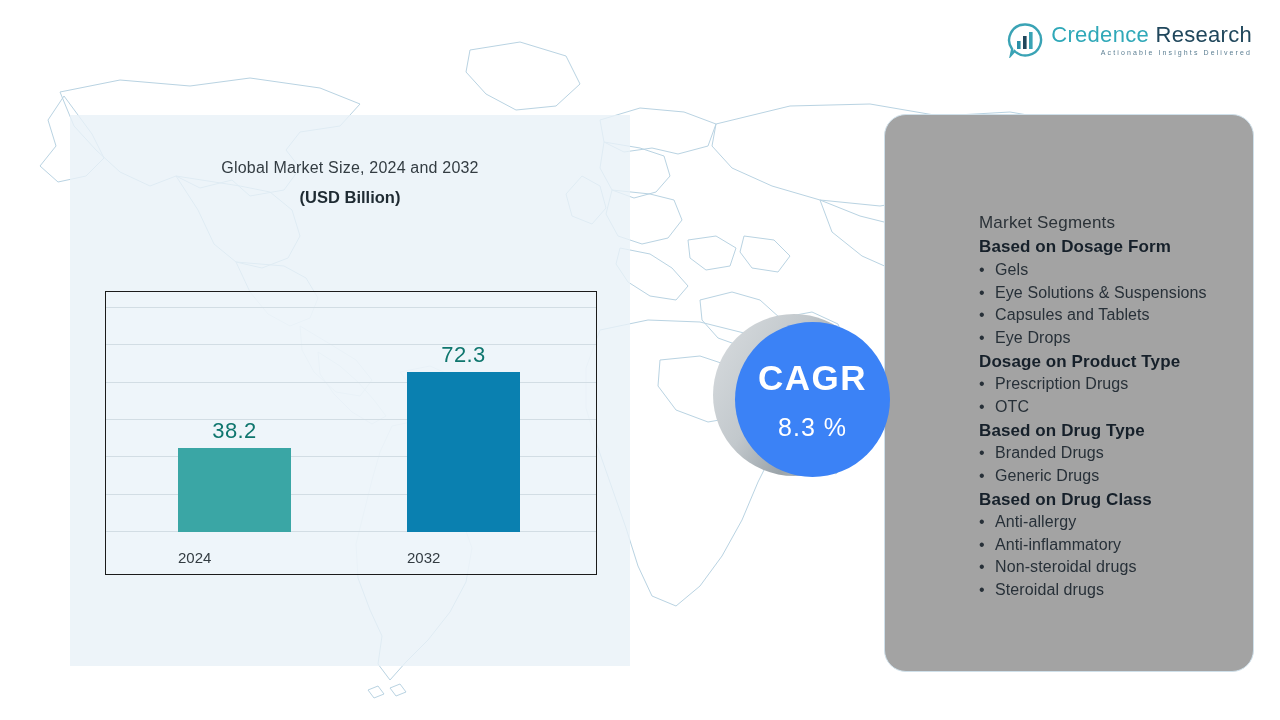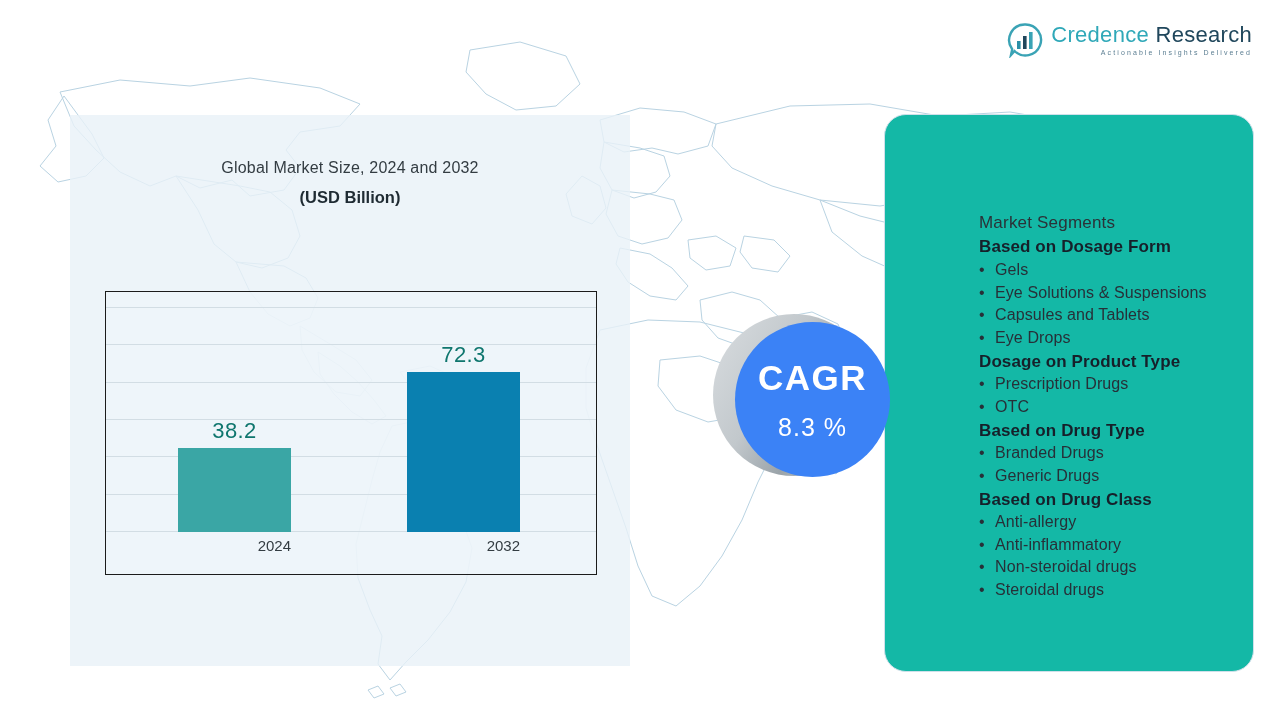--- a/index.html
+++ b/index.html
@@ -56,41 +56,41 @@
   }
   #gridlines { position:absolute; inset:0; }
   .gridline { position:absolute; left:0; width:100%; height:1px; background:#d2dde4; }
   .bar { position:absolute; bottom:42px; }
   .bar-2024 { left:72px; width:113px; background:#3aa6a5; }
   .bar-2032 { left:301px; width:113px; background:#0a80b0; }
   .bar-value {
     position:absolute; text-align:center; font-size:22px; color:#0f766e; letter-spacing:0.4px;
   }
   .bar-cat {
-    position:absolute; bottom:20px; text-align:right; font-size:15px; color:#333c42;
+    position:absolute; bottom:8px; text-align:left; font-size:15px; color:#333c42;
   }
 
   
   #cagr-wrap { position:absolute; left:713px; top:314px; width:170px; height:170px; z-index:4; }
   #cagr-shadow {
     position:absolute; left:0; top:0; width:162px; height:162px; border-radius:50%;
     background:linear-gradient(120deg,#d9dde0 0%,#c2c8cc 38%,#9aa3a9 62%,#e6eaec 100%);
   }
   #cagr-circle {
     position:absolute; left:22px; top:8px; width:155px; height:155px; border-radius:50%;
     background:#3b82f6; display:flex; flex-direction:column;
     align-items:center; justify-content:center; color:#ffffff;
   }
   #cagr-label { font-size:35px; font-weight:bold; letter-spacing:1.5px; line-height:1; }
   #cagr-value { font-size:25px; letter-spacing:1px; margin-top:20px; line-height:1; }
 
   
   #segments-panel {
     position:absolute; left:884px; top:114px; width:370px; height:558px;
-    background:#14b8a6; border:1px solid #cfe0ea; border-radius:22px; z-index:2;
+    background:#a3a3a3; border:1px solid #cfe0ea; border-radius:22px; z-index:2;
     padding:96px 0 0 94px;
   }
   #segments-heading {
     font-size:17px; color:#2b3238; letter-spacing:0.2px; line-height:1.38; margin-bottom:1px;
   }
   .seg-group-title {
     font-size:17px; font-weight:bold; color:#16202a; line-height:1.38; letter-spacing:0.1px;
   }
   .seg-item {
     font-size:16px; color:#273038; line-height:1.42; letter-spacing:0.1px;

